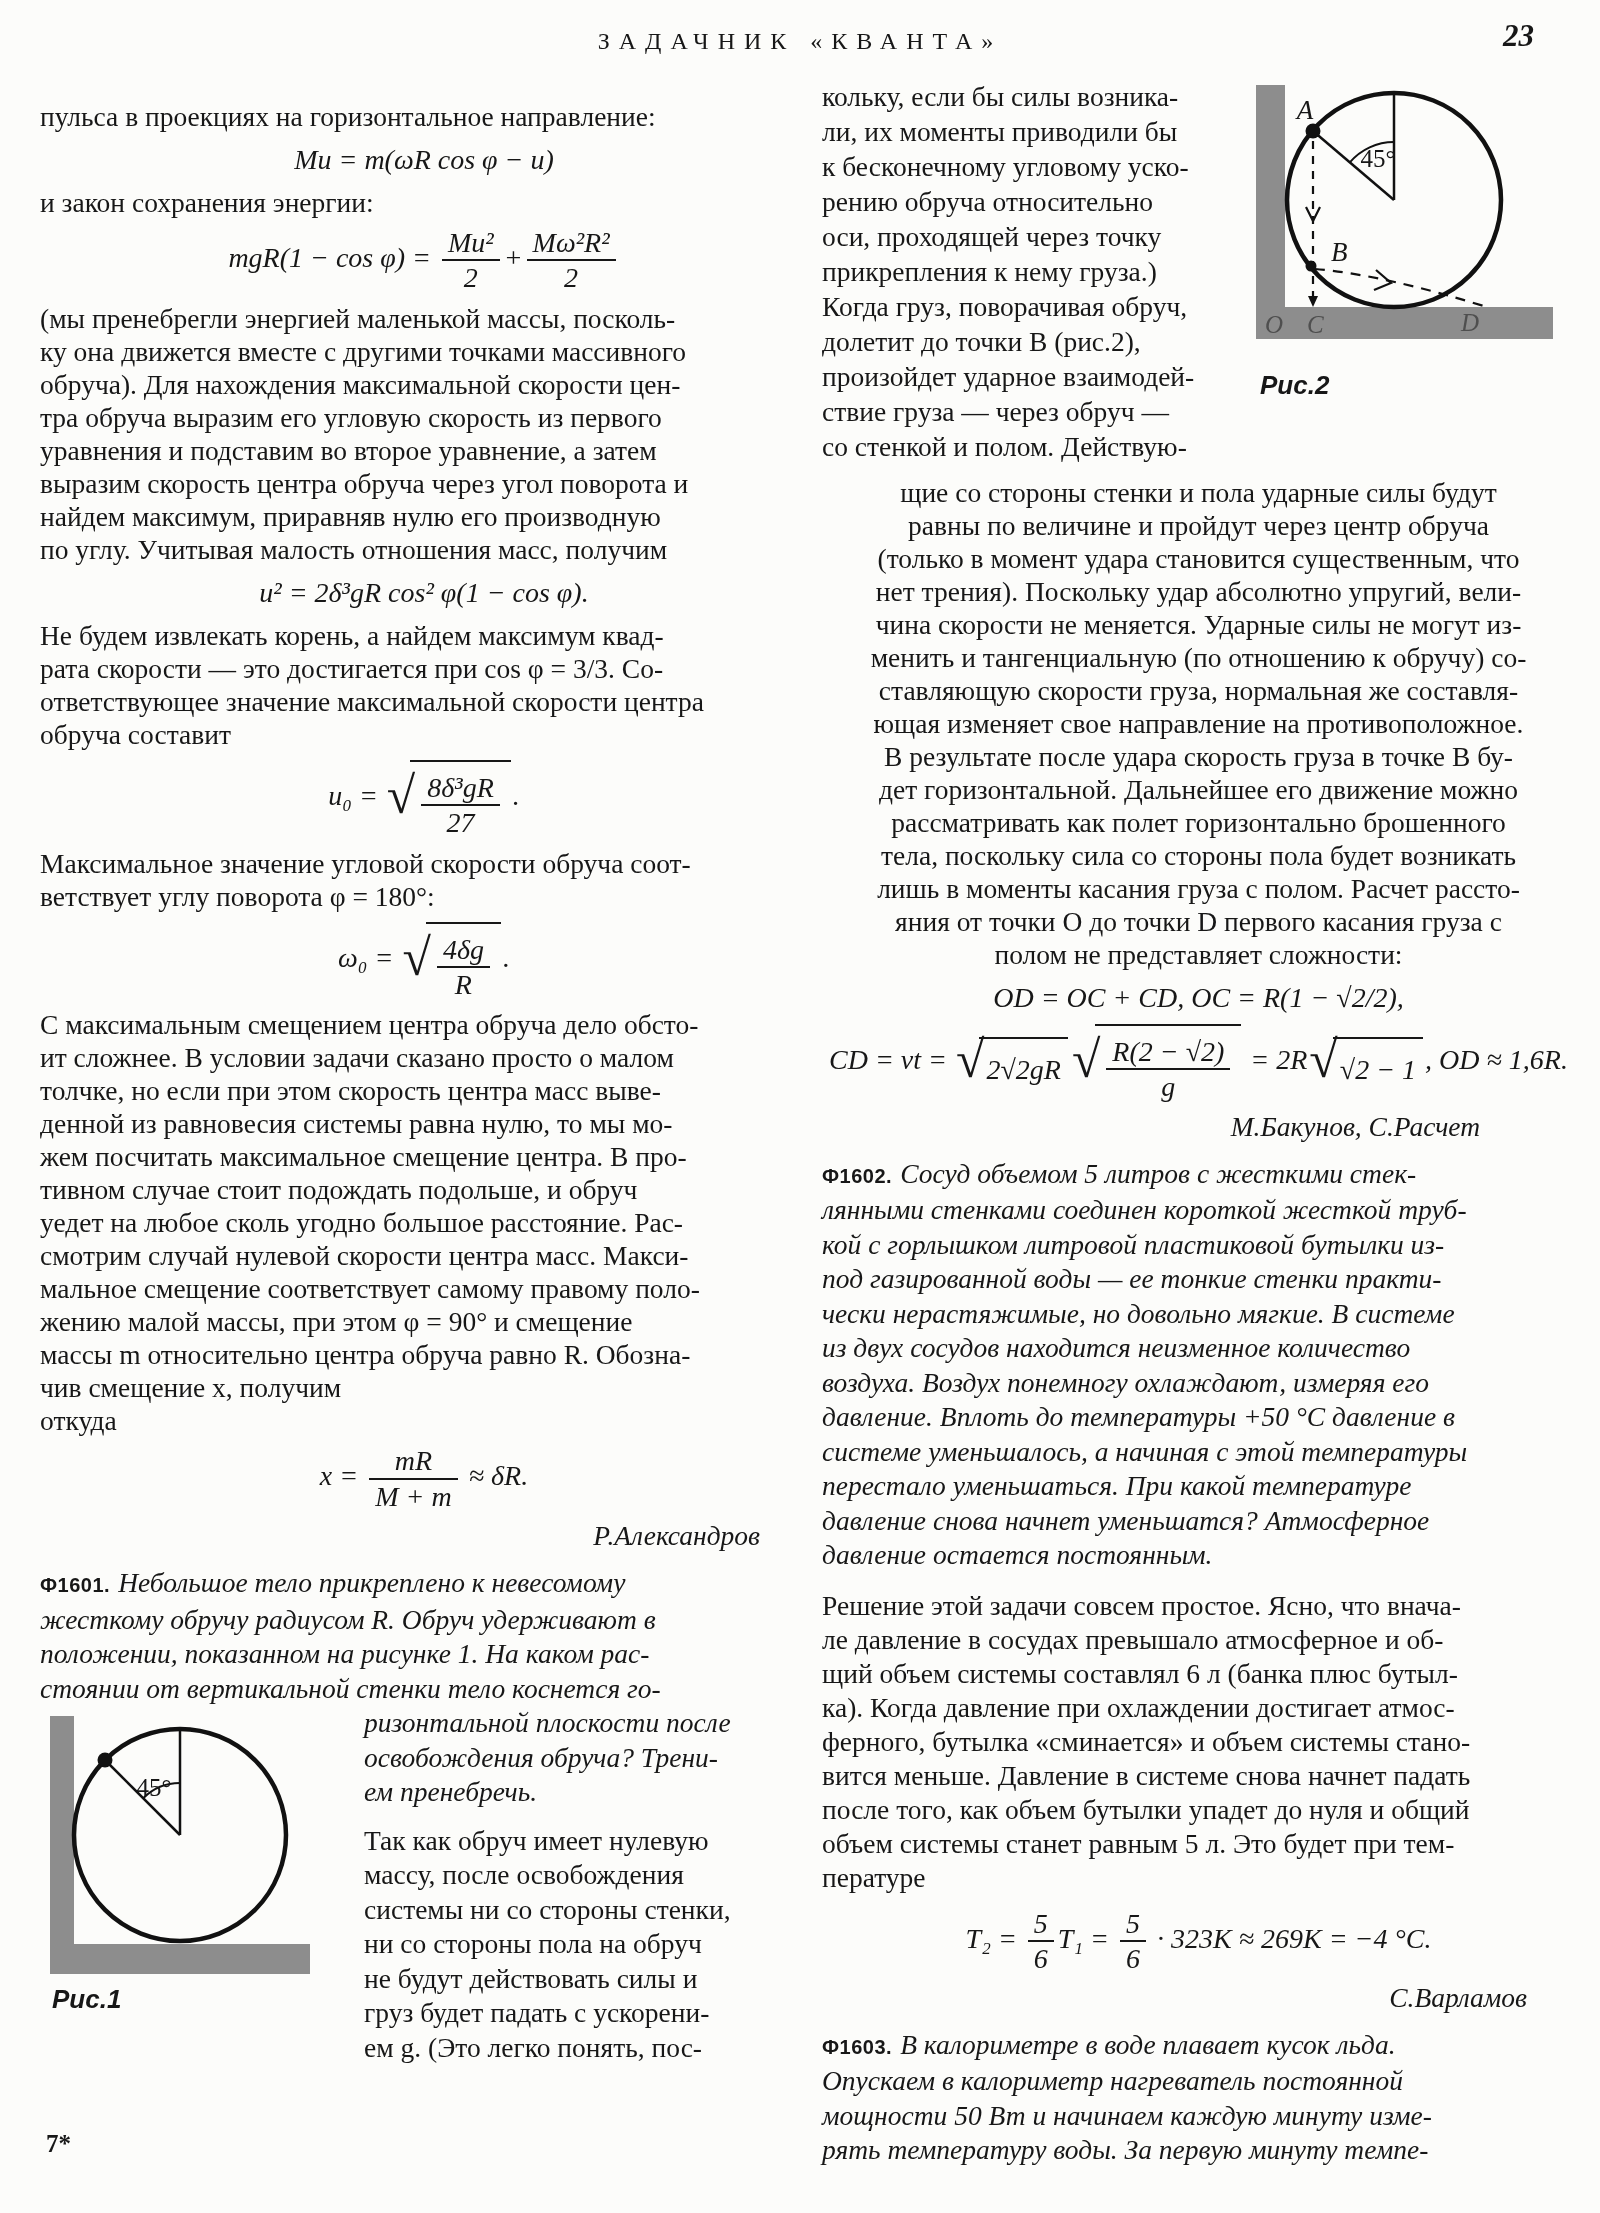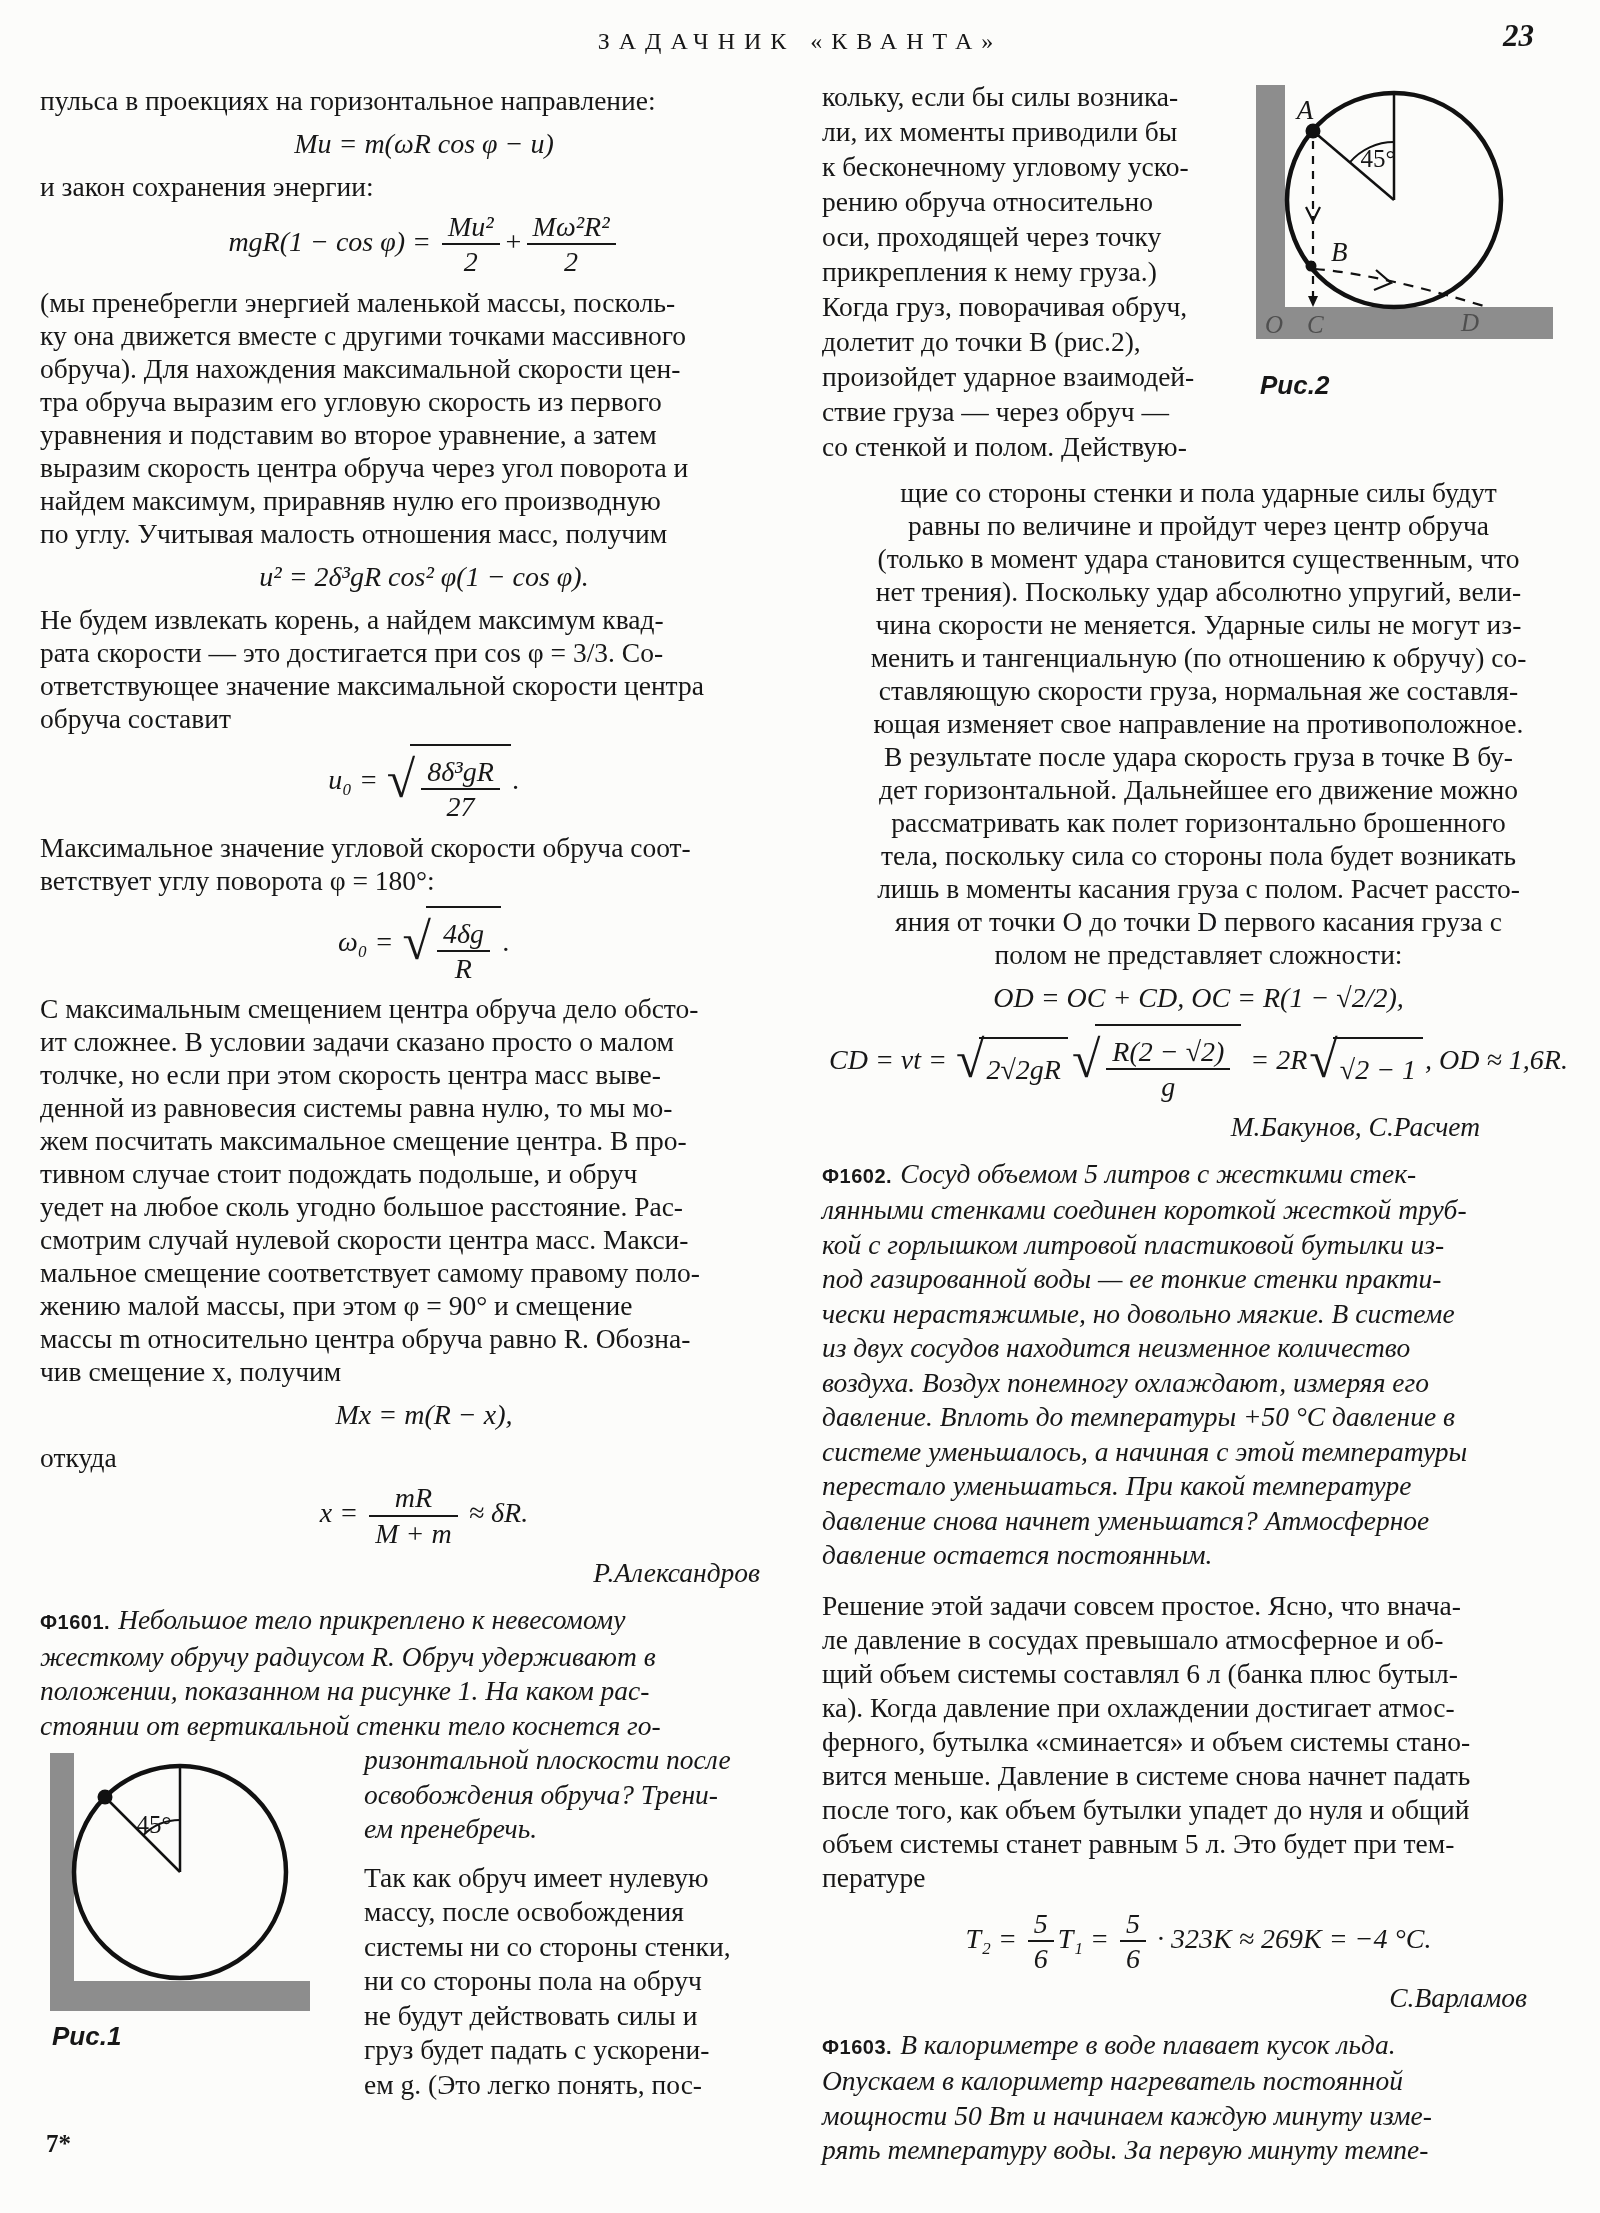--- a/index.html
+++ b/index.html
@@ -11,21 +11,21 @@
     color:#171717; font-size:27.5px;
   }
   .header-title{
     position:absolute; top:28px; left:0; width:1600px; text-align:center;
     font-size:24px; letter-spacing:9px; white-space:nowrap;
   }
   .page-num{
     position:absolute; top:18px; right:66px;
     font-size:31px; font-style:italic; font-weight:bold;
   }
-  .col{position:absolute; top:84px;}
+  .col{position:absolute; top:100px;}
   .col-left{left:40px; width:768px;}
   .col-right{left:822px; top:55px; width:753px;}
   .p{white-space:pre-line; margin:0;}
   .col-left .p{line-height:33px;}
   .col-right .p{line-height:34px;}
   .tight{line-height:33px !important;}
   .prob{white-space:pre-line; font-style:italic; line-height:34.5px; margin:14px 0 0;}
   .pnum{font-style:normal; font-weight:700; font-family:"Liberation Sans","DejaVu Sans",sans-serif; font-size:20px; margin-right:8px; letter-spacing:.5px;}
   .fm{text-align:center; font-style:italic; font-size:28px; margin:9px 0; line-height:1.25;}
   .frac{display:inline-block; vertical-align:middle; text-align:center; line-height:1.05; margin:0 4px;}
@@ -101,21 +101,20 @@
 толчке, но если при этом скорость центра масс выве-
 денной из равновесия системы равна нулю, то мы мо-
 жем посчитать максимальное смещение центра. В про-
 тивном случае стоит подождать подольше, и обруч
 уедет на любое сколь угодно большое расстояние. Рас-
 смотрим случай нулевой скорости центра масс. Макси-
 мальное смещение соответствует самому правому поло-
 жению малой массы, при этом  φ = 90° и смещение
 массы m относительно центра обруча равно R. Обозна-
 чив смещение x, получим</p>
-    <div class="fm">Mx = m(R − x),</div>
     <p class="p">откуда</p>
     <div class="fm">
       <span>x = </span><span class="frac"><span class="num">mR</span><span class="den">M + m</span></span><span> ≈ δR.</span>
     </div>
     <div class="author">Р.Александров</div>
 
     <p class="prob"><span class="pnum">Ф1601.</span><span>Небольшое тело прикреплено к невесомому
 жесткому обручу радиусом R. Обруч удерживают в
 положении, показанном на рисунке 1. На каком рас-
 стоянии от вертикальной стенки тело коснется го-</span></p>

